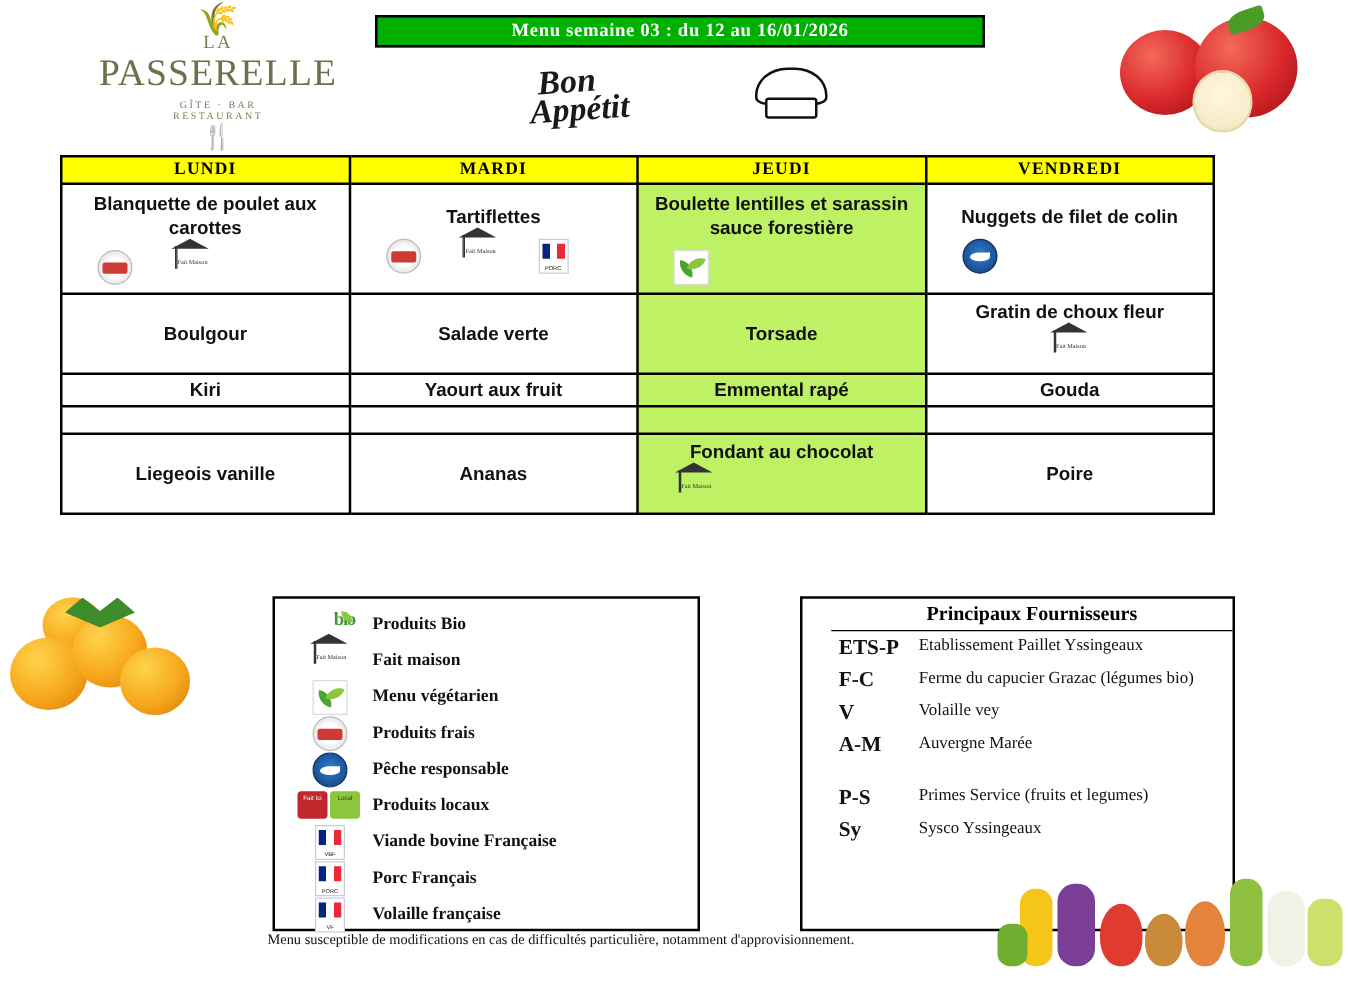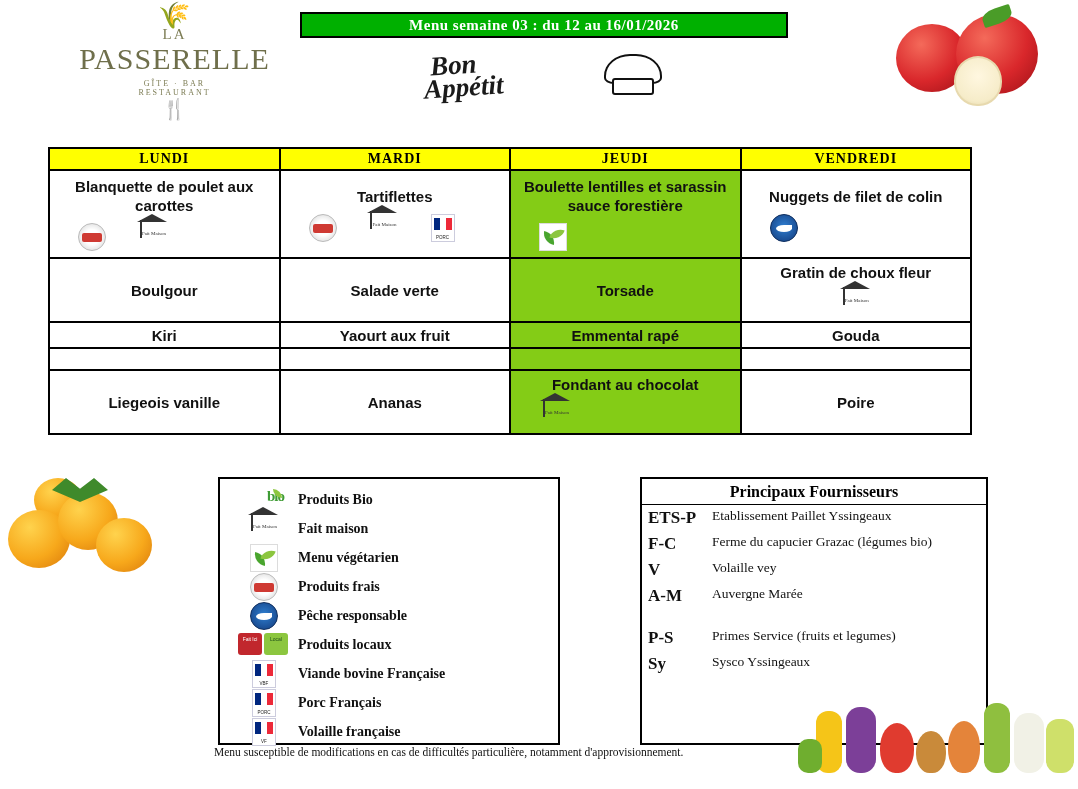--- a/index.html
+++ b/index.html
@@ -201,21 +201,21 @@
   }
   .veg {
     position: absolute;
     border-radius: 50% 50% 45% 45%;
   }
 
   
   .menu-table {
     position: absolute;
     left: 48px;
-    top: 147px;
+    top: 124px;
     width: 924px;
     border-collapse: collapse;
     table-layout: fixed;
   }
   .menu-table td, .menu-table th {
     border: 2px solid #000000;
     box-sizing: border-box;
     text-align: center;
     vertical-align: middle;
     padding: 2px;
@@ -228,21 +228,21 @@
     letter-spacing: 1px;
     height: 22px;
     padding: 1px;
   }
   .cell-dish {
     font-size: 15px;
     font-weight: bold;
     color: #111;
     line-height: 19px;
   }
-  .green { background: #84cc16; }
+  .green { background: #bef264; }
   .row-main td { height: 88px; }
   .row-side td { height: 64px; }
   .row-cheese td { height: 26px; }
   .row-blank td { height: 22px; }
   .row-dessert td { height: 64px; }
 
   .icon-row {
     margin-top: 6px;
     display: flex;
     align-items: flex-end;
@@ -392,20 +392,21 @@
   
   .suppliers {
     position: absolute;
     left: 640px;
     top: 477px;
     width: 348px;
     height: 268px;
     border: 2px solid #000;
     box-sizing: border-box;
     background: #fff;
+    padding-left: 23px;
   }
   .suppliers-title {
     text-align: center;
     font-family: "Liberation Serif", serif;
     font-weight: bold;
     font-size: 16px;
     padding: 4px 0 3px 0;
     border-bottom: 1px solid #000;
   }
   .sup-row {

